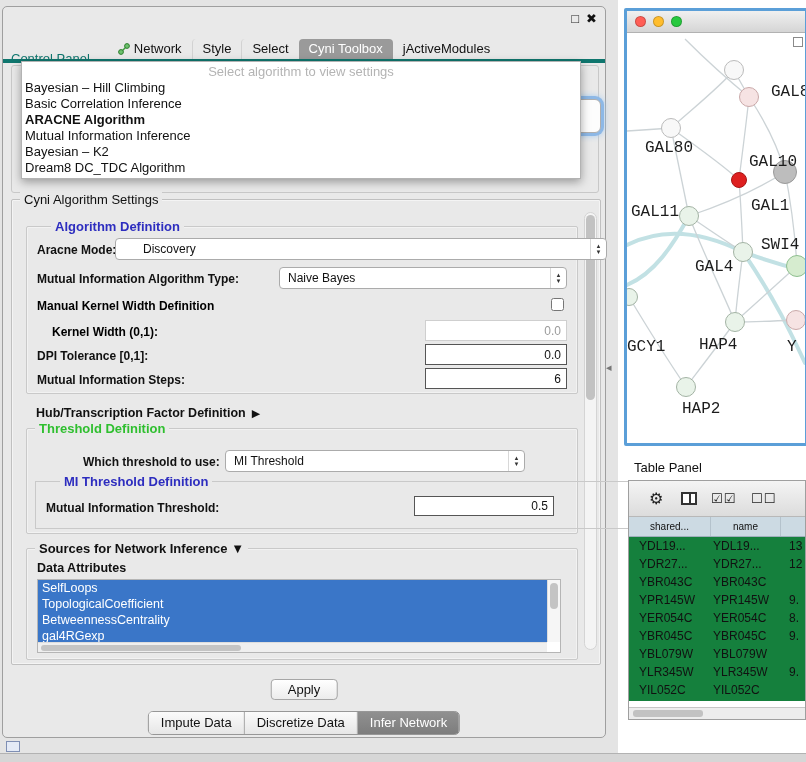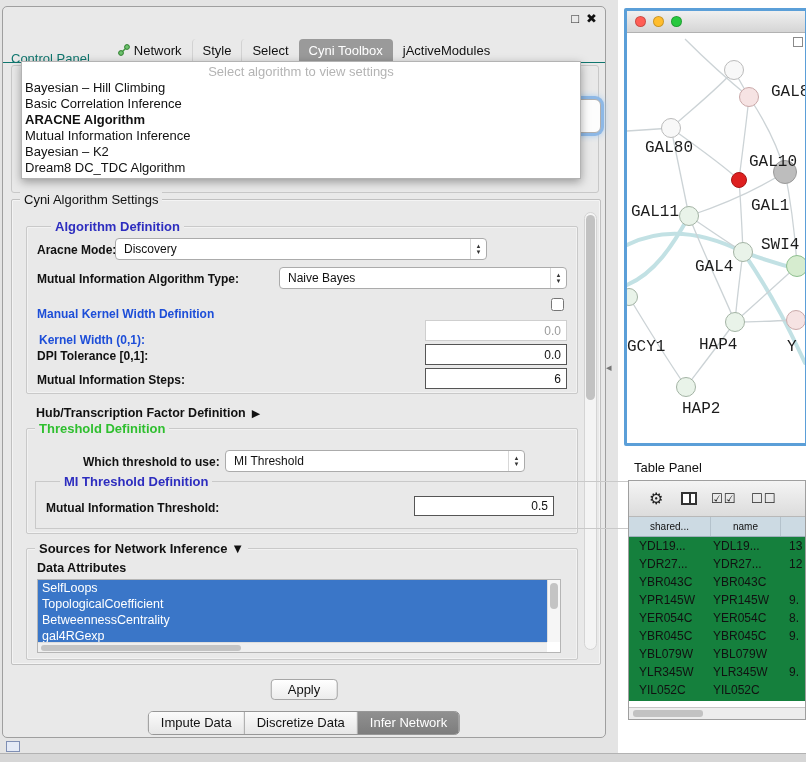--- a/index.html
+++ b/index.html
@@ -11,21 +11,21 @@
 
   
   .control-panel { position:absolute; left:2px; top:6px; width:604px; height:732px;
     background:#e9e9e9; border:1px solid #9f9f9f; border-radius:5px; }
   .cp-titlebar { position:absolute; left:0; top:0; width:100%; height:26px; }
   .cp-title { position:absolute; left:8px; top:5px; font-size:13px; color:#0f766e;margin-top:39px; }
   .cp-float { position:absolute; right:26px; top:4px; font-size:13px; color:#222; cursor:default; }
   .cp-close { position:absolute; right:8px; top:4px; font-size:13px; font-weight:bold; color:#111; cursor:default; }
 
   .tabbar { position:absolute; left:0; top:32px; width:100%; height:24px; display:flex; justify-content:center;
-    border-bottom:1px solid #0f766e; }
+    border-bottom:4px solid #0f766e; }
   .tab { font-size:13px; color:#111; padding:3px 10px 4px 10px; border-radius:4px 4px 0 0; display:flex; align-items:center; gap:4px; }
   .tab + .tab { border-left:1px solid #d2d2d2; }
   .tab.selected { background:#9a9a9a; color:#fff; border-left:none; }
   .tab.selected + .tab { border-left:none; }
   .net-icon { width:12px; height:12px; display:inline-block; }
 
   
   .ghost-group { position:absolute; left:8px; top:58px; width:588px; height:128px;
     border:1px solid #c8c8c8; border-radius:3px; background:#e9e9e9; }
   .focus-button { position:absolute; left:550px; top:92px; width:48px; height:34px; background:#fdfdfd;
@@ -51,21 +51,21 @@
     border:1px solid #d4d4d4; border-radius:7px; }
   .vscroll .thumb { position:absolute; left:1px; top:2px; width:9px; height:185px; background:#c2c2c2; border-radius:5px; }
 
   .group { position:absolute; border:1px solid #c9c9c9; border-radius:2px; box-shadow:inset 0 0 0 1px #f2f2f2; }
   .algdef { left:14px; top:26px; width:552px; height:168px; }
   .threshold { left:14px; top:228px; width:552px; height:106px; }
   .misub { left:8px; top:52px; width:624px; height:48px; position:absolute; border:1px solid #c9c9c9; }
   .sources { left:14px; top:348px; width:552px; height:112px; }
 
   .lbl { position:absolute; font-size:12px; font-weight:bold; color:#111; white-space:nowrap; }
-  .lbl.gray { color:#1d4ed8;margin-top:8px; }
+  .lbl.gray { color:#000000; }
 
   .combo { position:absolute; height:22px; background:#ffffff; border:1px solid #ababab; border-radius:4px;
     display:flex; align-items:center; }
   .combo-text { font-size:12px; color:#111; padding-left:8px; flex:1; }
   .combo-arrows { display:flex; flex-direction:column; align-items:center; justify-content:center;
     width:16px; height:100%; border-left:1px solid #d8d8d8; }
   .combo-arrows span { font-size:6px; line-height:6px; color:#333; }
 
   .field { position:absolute; height:21px; font-size:12px; font-family:"Liberation Sans",sans-serif;
     text-align:right; padding-right:5px; background:#fff; border:1px solid #555; color:#111; }
@@ -194,41 +194,41 @@
     <div class="settings-group">
       <span class="legend black">Cyni Algorithm Settings</span>
       <div class="vscroll">
           <div class="thumb"></div>
         </div>
 
       <div class="group algdef">
         <span class="legend blue">Algorithm Definition</span>
 
         <span class="lbl" style="left:10px; top:16px;">Aracne Mode:</span>
-        <div class="combo" style="left:88px; top:11px; width:372px;">
+        <div class="combo" style="left:88px; top:11px; width:492px;padding-left:19px;">
           <span class="combo-text">Discovery</span>
           <span class="combo-arrows">
             <span>▲</span>
             <span>▼</span>
           </span>
         </div>
 
         <span class="lbl" style="left:10px; top:45px;">Mutual Information Algorithm Type:</span>
         <div class="combo" style="left:252px; top:40px; width:288px;">
           <span class="combo-text">Naive Bayes</span>
           <span class="combo-arrows">
             <span>▲</span>
             <span>▼</span>
           </span>
         </div>
 
         <span class="lbl gray" style="left:10px; top:72px;">Manual Kernel Width Definition</span>
         <input type="checkbox" class="cb" style="left: 524px; top: 71px;">
 
-        <span class="lbl gray" style="left:12px; top:98px;">Kernel Width (0,1):</span>
+        <span class="lbl gray" style="left:25px; top:98px;">Kernel Width (0,1):</span>
         <input class="field dim" style="left: 398px; top: 93px; width: 142px;" value="0.0">
 
         <span class="lbl" style="left:10px; top:122px;">DPI Tolerance [0,1]:</span>
         <input class="field" style="left: 398px; top: 117px; width: 142px;" value="0.0">
 
         <span class="lbl" style="left:10px; top:146px;">Mutual Information Steps:</span>
         <input class="field" style="left: 398px; top: 141px; width: 142px;" value="6">
       </div>
 
       <div class="hub-row">

